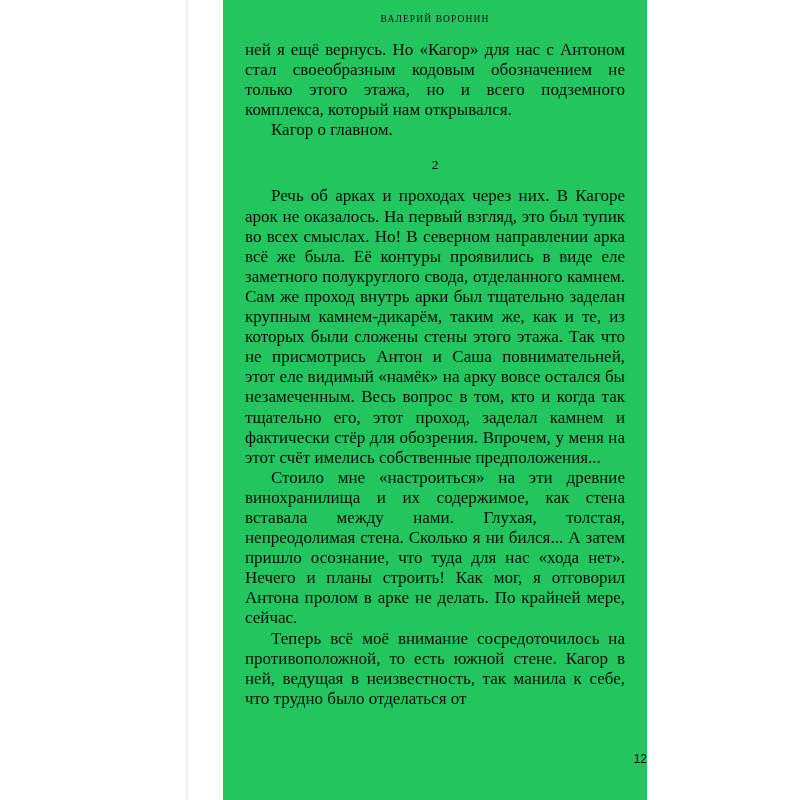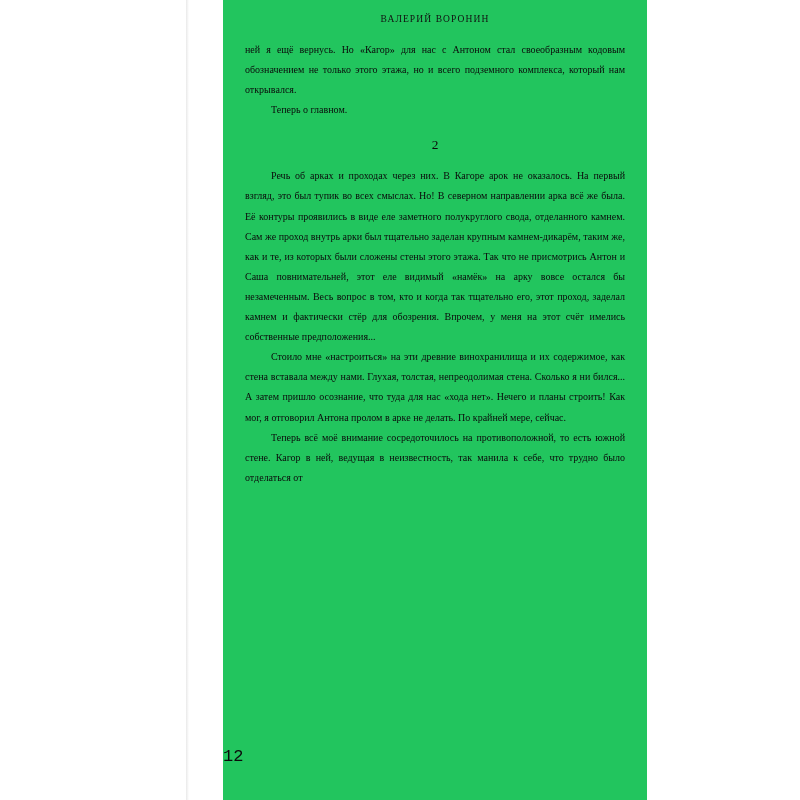--- a/index.html
+++ b/index.html
@@ -51,21 +51,21 @@
   .running-head {
     text-align: center;
     font-size: 9.5px;
     letter-spacing: 1.1px;
     color: #111111;
     font-family: "Liberation Serif", serif;
     margin: 0 0 16px 0;
     text-transform: uppercase;
   }
   .body-text {
-    font-size: 10px;
+    font-size: 17px;
     line-height: 20.1px;
     text-align: justify;
     color: #0b0b0b;
     font-family: "Liberation Serif", serif;
     hyphens: manual;
   }
   .body-text p {
     margin: 0;
     text-indent: 26px;
   }
@@ -76,40 +76,40 @@
     text-align: center;
     font-size: 13.4px;
     margin: 17px 0 13px 0;
     color: #0b0b0b;
   }
   .folio {
     position: absolute;
     left: 0;
     right: 0;
     bottom: 34px;
-    text-align: left;
-    font-size: 17px;
+    text-align: right;
+    font-size: 12px;
     color: #0b0b0b;
-    font-family: Liberation Mono, monospace;
+    font-family: Liberation Sans, sans-serif;
   }
 </style>
 </head>
 <body>
 
 <div id="page">
   <div class="edge-shadow-left"></div>
   <div class="edge-shadow-right"></div>
 
   <div id="sheet">
 
     <div class="running-head">Валерий Воронин</div>
 
     <div class="body-text">
       <p class="noindent">ней я ещё вернусь. Но «Кагор» для нас с Антоном стал своеобразным кодовым обозначением не только этого этажа, но и всего подземного комплекса, который нам открывался.</p>
-      <p>Теперь о главном.</p>
+      <p>Кагор о главном.</p>
     </div>
 
     <div class="section-number">2</div>
 
     <div class="body-text">
       <p>Речь об арках и проходах через них. В Кагоре арок не оказалось. На первый взгляд, это был тупик во всех смыслах. Но! В северном направлении арка всё же была. Её контуры проявились в виде еле заметного полукруглого свода, отделанного камнем. Сам же проход внутрь арки был тщательно заделан крупным камнем-дикарём, таким же, как и те, из которых были сложены стены этого этажа. Так что не присмотрись Антон и Саша повнимательней, этот еле видимый «намёк» на арку вовсе остался бы незамеченным. Весь вопрос в том, кто и когда так тщательно его, этот проход, заделал камнем и фактически стёр для обозрения. Впрочем, у меня на этот счёт имелись собственные предположения...</p>
       <p>Стоило мне «настроиться» на эти древние винохранилища и их содержимое, как стена вставала между нами. Глухая, толстая, непреодолимая стена. Сколько я ни бился... А затем пришло осознание, что туда для нас «хода нет». Нечего и планы строить! Как мог, я отговорил Антона пролом в арке не делать. По крайней мере, сейчас.</p>
       <p>Теперь всё моё внимание сосредоточилось на противоположной, то есть южной стене. Кагор в ней, ведущая в неизвестность, так манила к себе, что трудно было отделаться от</p>
     </div>
 

